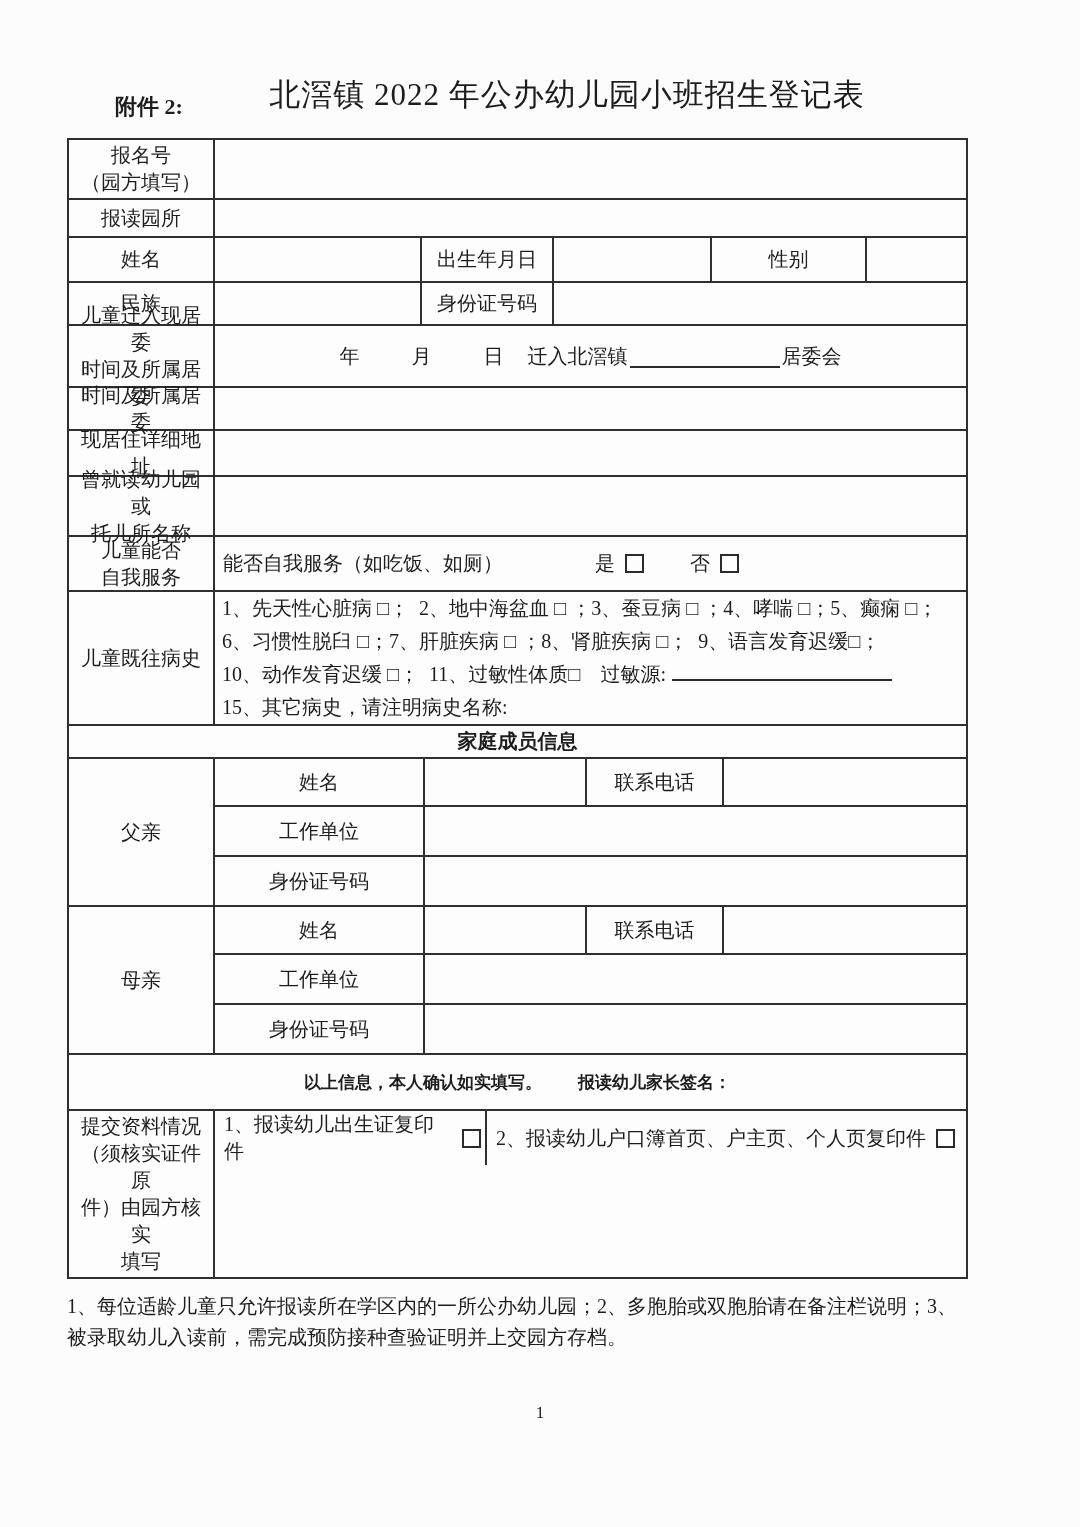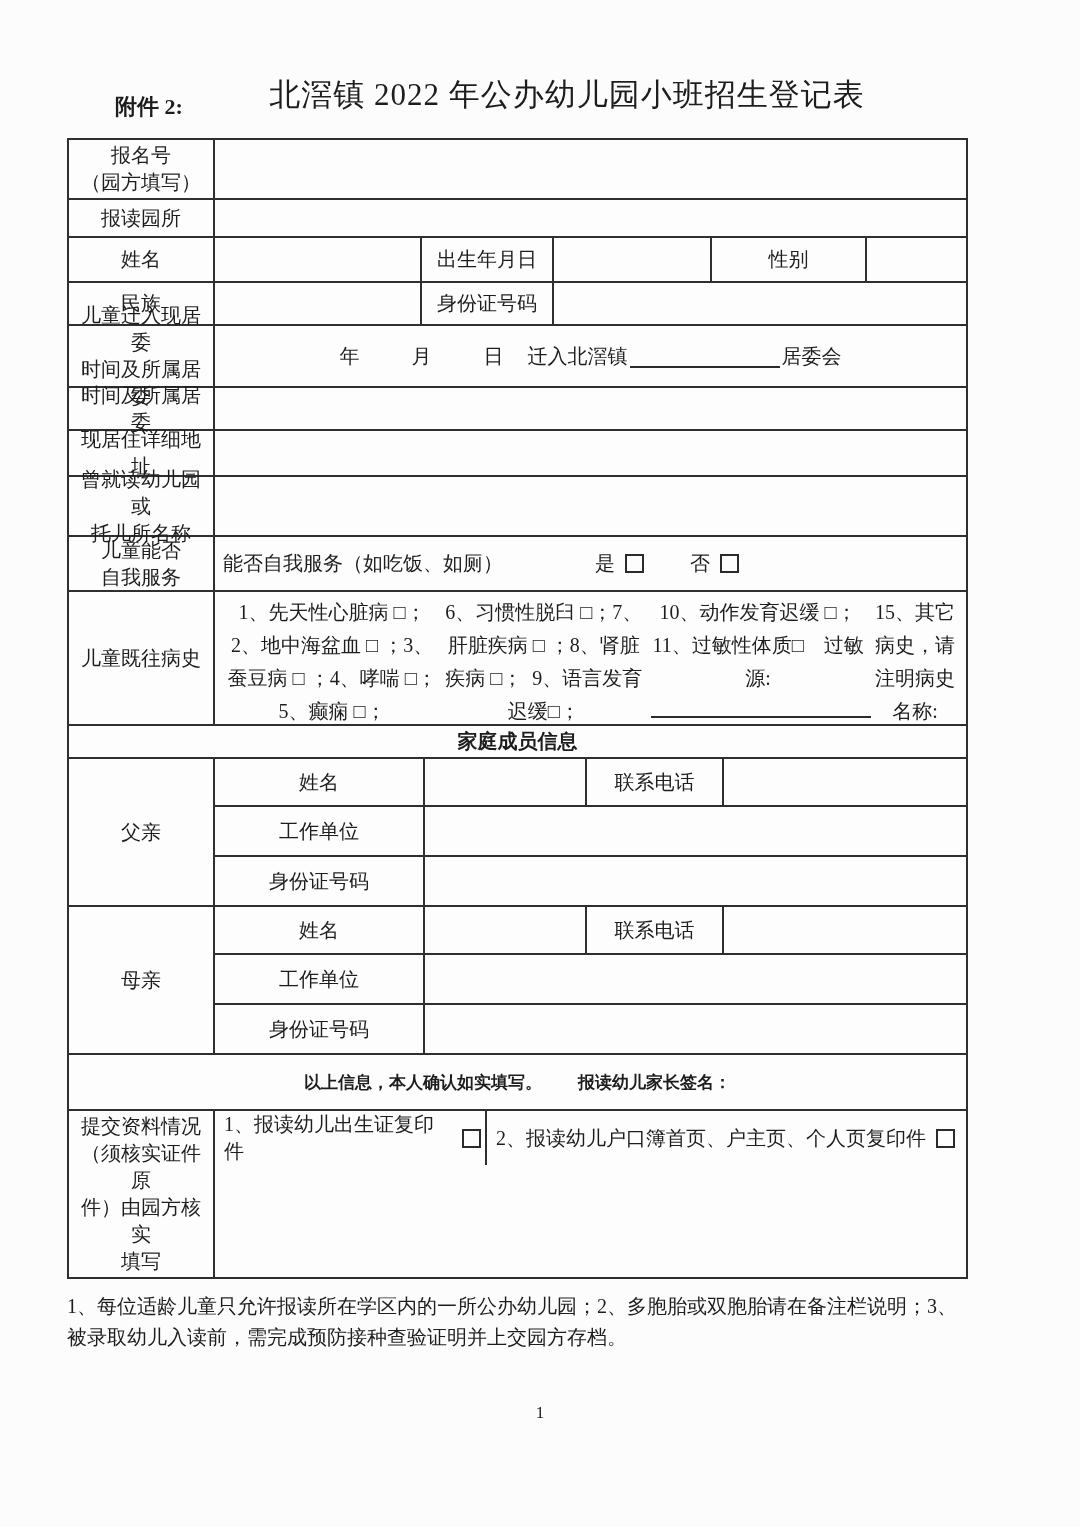--- a/index.html
+++ b/index.html
@@ -33,21 +33,21 @@
 
   .cbx { display:inline-block; width:15px; height:15px; border:2px solid #2b2b2b;
          margin-left:10px; flex:none; background:#fdfdfd; }
   .uline { display:inline-block; border-bottom:2px solid #2b2b2b; height:1.05em; }
 
   .movein { justify-content:center; padding:0; }
   .mv-wide { margin-right:52px; }
   .mv-mid  { margin-right:24px; }
   .movein .uline { width:150px; margin:0 2px; }
 
-  .med { flex-direction:row; align-items:flex-start; justify-content:center;
+  .med { flex-direction:column; align-items:flex-start; justify-content:center;
          line-height:33px; padding:4px 7px; }
   .med > div { white-space:pre-wrap; }
   .med .uline { width:220px; margin-left:6px; }
 
   .confirm { justify-content:center; font-weight:bold; font-size:17px; }
   .confirm .sig { margin-left:36px; }
 
   .selfserve { padding-left:8px; }
   .selfserve .q { margin-right:46px; }
   .selfserve .ans { margin-left:46px; }

